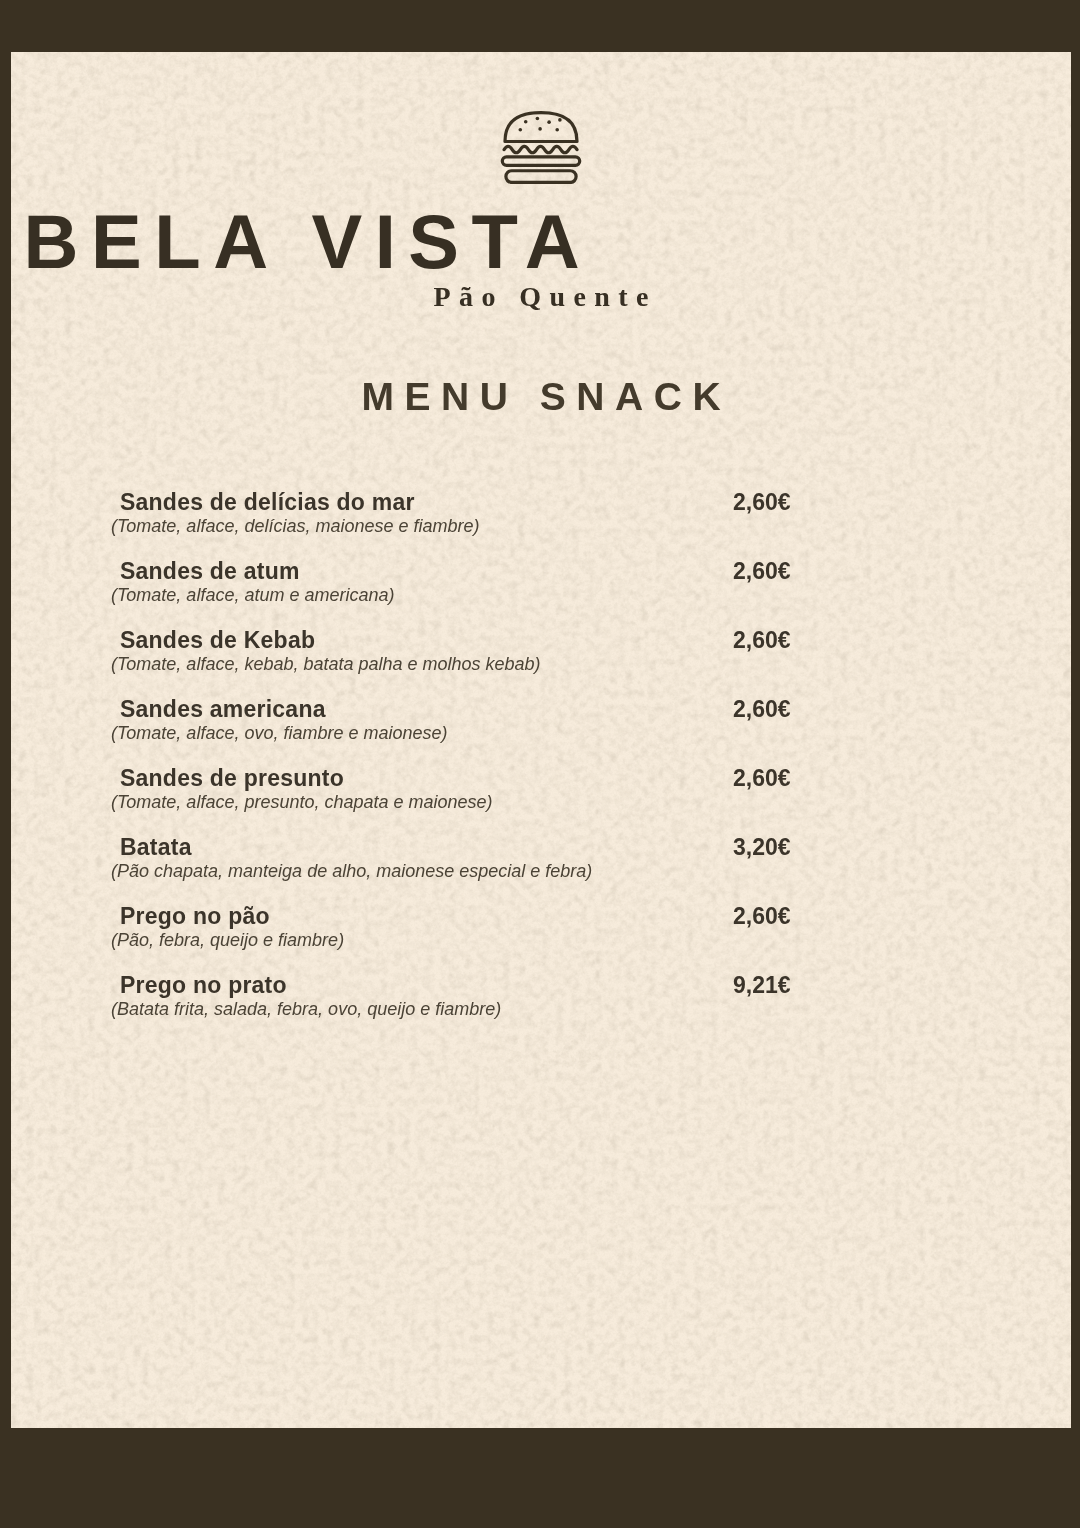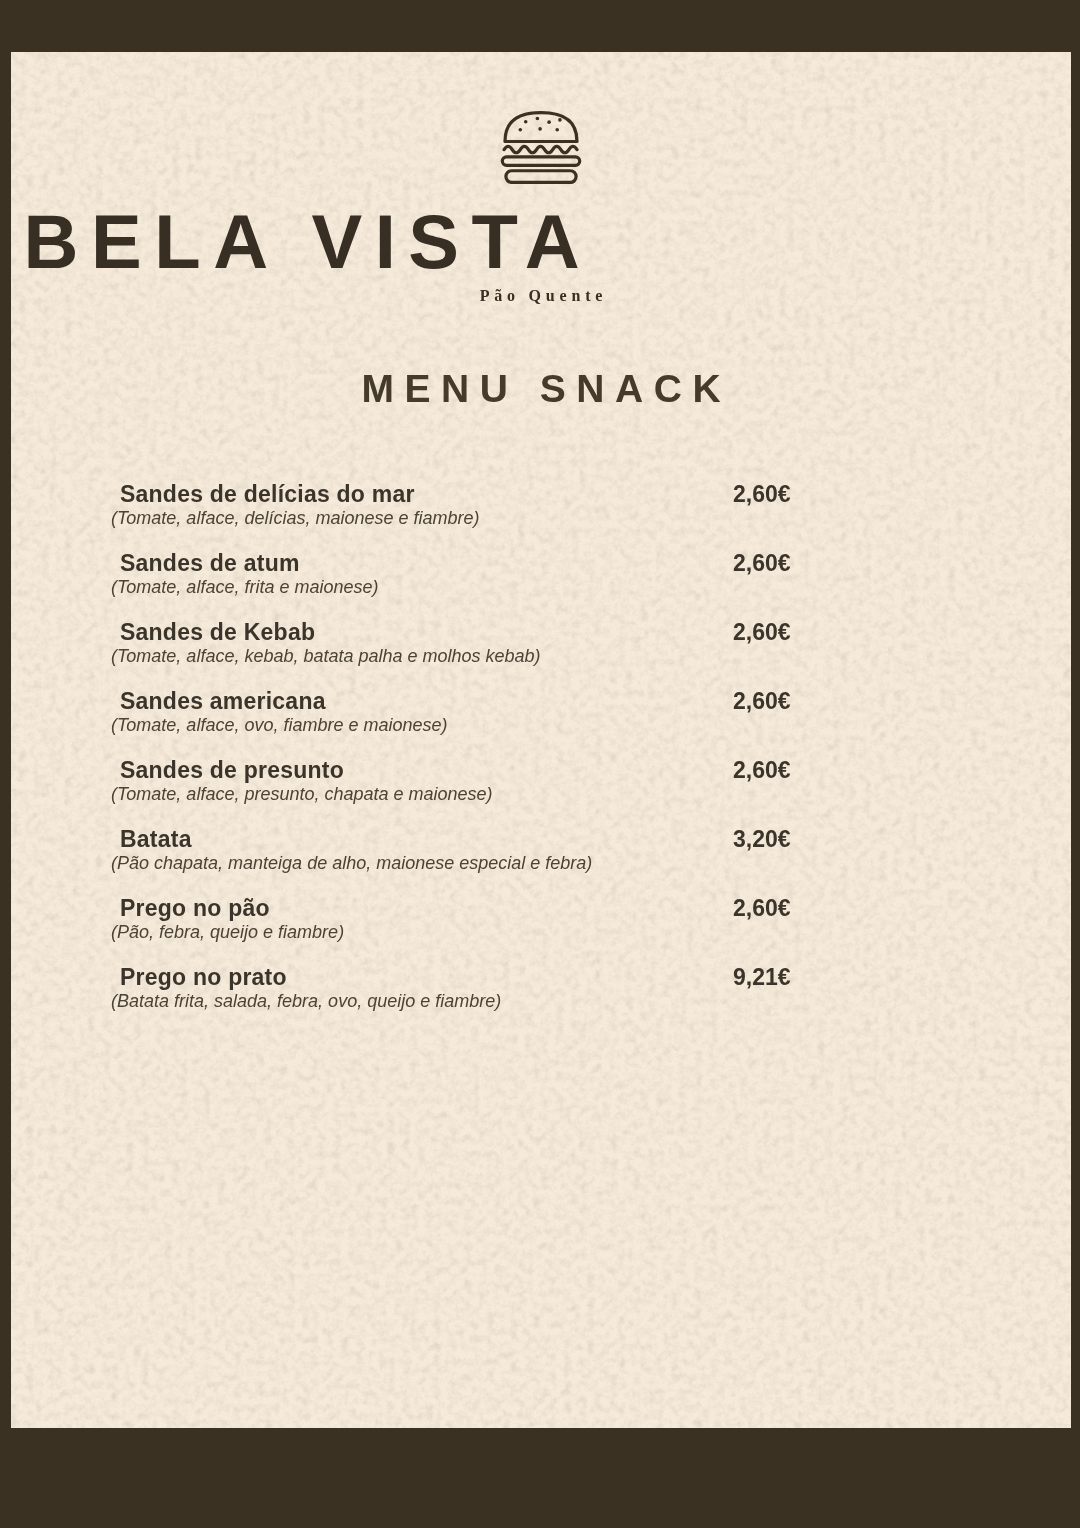--- a/index.html
+++ b/index.html
@@ -30,25 +30,25 @@
   .brand-title {
     margin: 16px 0 0 0;
     font-size: 76px;
     font-weight: bold;
     letter-spacing: 0.165em;
     text-indent: 0.165em;
     line-height: 1.0;
     color: #372f23;
   }
   .brand-tagline {
-    margin-top: 7px;
+    margin-top: 1px;
     text-align: center;
     font-family: "Liberation Serif", serif;
     font-weight: bold;
-    font-size: 16px;
+    font-size: 28px;
     letter-spacing: 0.30em;
     text-indent: 0.30em;
     color: #372f23;
   }
   .menu-title {
     margin-top: 62px;
     text-align: center;
     font-size: 39px;
     font-weight: bold;
     letter-spacing: 0.27em;
@@ -136,21 +136,21 @@
 
     <div class="menu-list">
   <div class="menu-item">
     <div class="item-name">Sandes de delícias do mar</div>
     <div class="item-desc">(Tomate, alface, delícias, maionese e fiambre)</div>
     <div class="item-price">2,60€</div>
   </div>
 
   <div class="menu-item">
     <div class="item-name">Sandes de atum</div>
-    <div class="item-desc">(Tomate, alface, frita e maionese)</div>
+    <div class="item-desc">(Tomate, alface, atum e americana)</div>
     <div class="item-price">2,60€</div>
   </div>
 
   <div class="menu-item">
     <div class="item-name">Sandes de Kebab</div>
     <div class="item-desc">(Tomate, alface, kebab, batata palha e molhos kebab)</div>
     <div class="item-price">2,60€</div>
   </div>
 
   <div class="menu-item">

